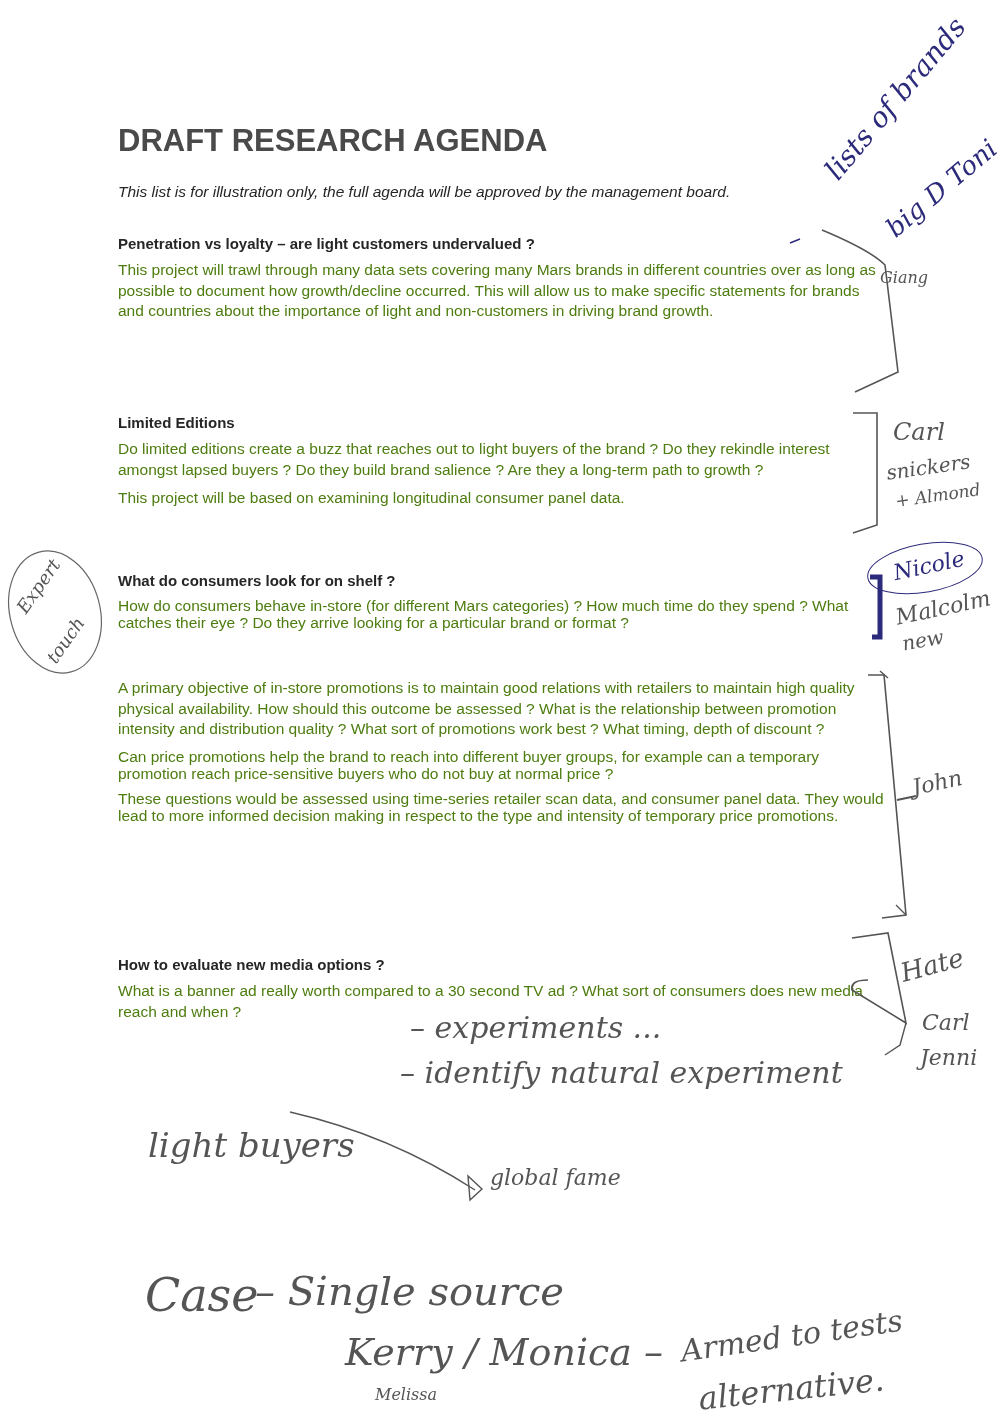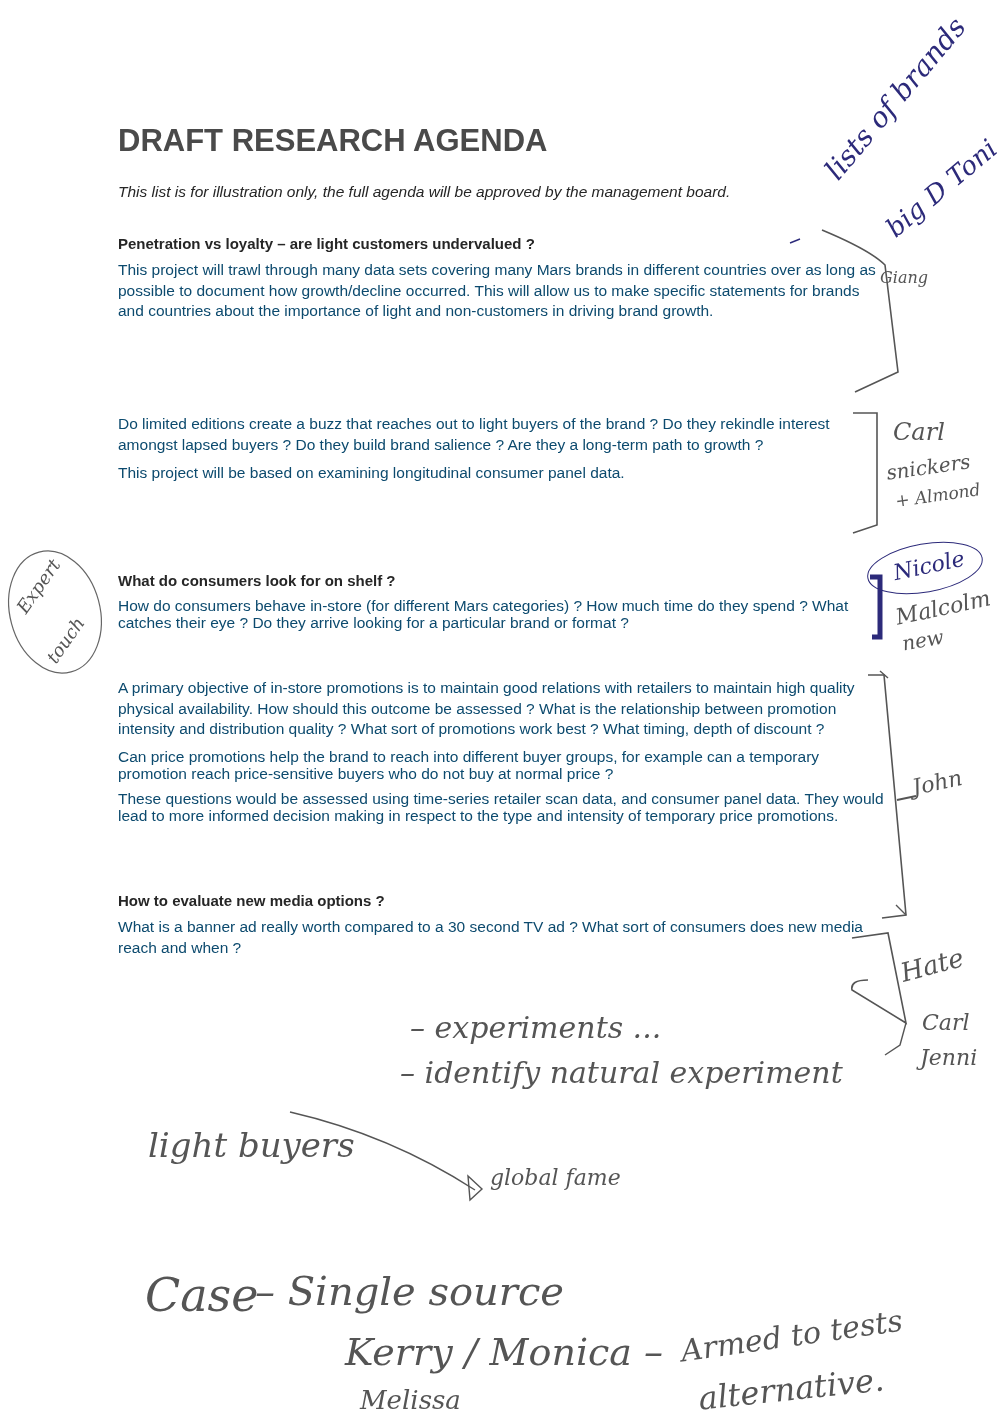--- a/index.html
+++ b/index.html
@@ -42,21 +42,21 @@
     .section h2 {
       margin: 0 0 8px 0;
       font-size: 15px;
       font-weight: bold;
       color: #262626;
     }
     .section p {
       margin: 0 0 8px 0;
       font-size: 15.5px;
       line-height: 20.5px;
-      color: #0c4a6e;
+      color: #4d7c0f;
     }
     .section p.tight {
       line-height: 17px;
     }
     .hand {
       position: absolute;
       font-family: "DejaVu Serif", serif;
       font-style: italic;
       color: #555;
       white-space: nowrap;
@@ -76,36 +76,37 @@
 
 <h1 class="page-title">DRAFT RESEARCH AGENDA</h1>
 <p class="intro">This list is for illustration only, the full agenda will be approved by the management board.</p>
 
 <div class="section" style="top:235px;">
   <h2>Penetration vs loyalty – are light customers undervalued ?</h2>
   <p>This project will trawl through many data sets covering many Mars brands in different countries over as long as possible to document how growth/decline occurred.  This will allow us to make specific statements for brands and countries about the importance of light and non-customers in driving brand growth.</p>
 </div>
 
 <div class="section" style="top:414px;">
+  <h2>Limited Editions</h2>
   <p>Do limited editions create a buzz that reaches out to light buyers of the brand ?  Do they rekindle interest amongst lapsed buyers ?  Do they build brand salience ?  Are they a long-term path to growth ?</p>
   <p>This project will be based on examining longitudinal consumer panel data.</p>
 </div>
 
 <div class="section" style="top:572px;">
   <h2>What do consumers look for on shelf ?</h2>
   <p class="tight">How do consumers behave in-store (for different Mars categories) ?  How much time do they spend ? What catches their eye ?  Do they arrive looking for a particular brand or format ?</p>
 </div>
 
 <div class="section" style="top:678px;">
   <p>A primary objective of in-store promotions is to maintain good relations with retailers to maintain high quality physical availability.  How should this outcome be assessed ?  What is the relationship between promotion intensity and distribution quality ?  What sort of promotions work best ?  What timing, depth of discount ?</p>
   <p class="tight">Can price promotions help the brand to reach into different buyer groups, for example can a temporary promotion reach price-sensitive buyers who do not buy at normal price ?</p>
   <p class="tight">These questions would be assessed using time-series retailer scan data, and consumer panel data. They would lead to more informed decision making in respect to the type and intensity of temporary price promotions.</p>
 </div>
 
-<div class="section" style="top:892px;">
+<div class="section" style="top:956px;">
   <h2>How to evaluate new media options ?</h2>
   <p>What is a banner ad really worth compared to a 30 second TV ad ?  What sort of consumers does new media reach and when ?</p>
 </div>
 
 <svg class="annot" viewBox="0 0 1000 1414">
 
   <path d="M822 230 Q870 250 885 265 L898 372 L855 392" fill="none" stroke="#555" stroke-width="1.6"></path>
 
   <path d="M790 243 L800 239" stroke="#2c2a7a" stroke-width="1.5"></path>
 
@@ -151,15 +152,15 @@
 
 <span class="hand" style="left:410px;top:1010px;font-size:30px;">– experiments ...</span>
 <span class="hand" style="left:400px;top:1055px;font-size:30px;">– identify natural experiment</span>
 
 <span class="hand" style="left:148px;top:1125px;font-size:34px;">light buyers</span>
 <span class="hand" style="left:490px;top:1165px;font-size:22px;">global fame</span>
 
 <span class="hand" style="left:145px;top:1268px;font-size:46px;">Case</span>
 <span class="hand" style="left:255px;top:1268px;font-size:40px;">– Single source</span>
 <span class="hand" style="left:345px;top:1330px;font-size:38px;">Kerry / Monica –</span>
-<span class="hand" style="left:360px;top:1385px;font-size:26px;">Melissa</span>
+<span class="hand" style="left:375px;top:1385px;font-size:16px;">Melissa</span>
 <span class="hand" style="left:680px;top:1318px;font-size:30px;transform:rotate(-8deg);">Armed to tests</span>
 <span class="hand" style="left:698px;top:1370px;font-size:32px;transform:rotate(-6deg);">alternative.</span>
 
 </body></html>

